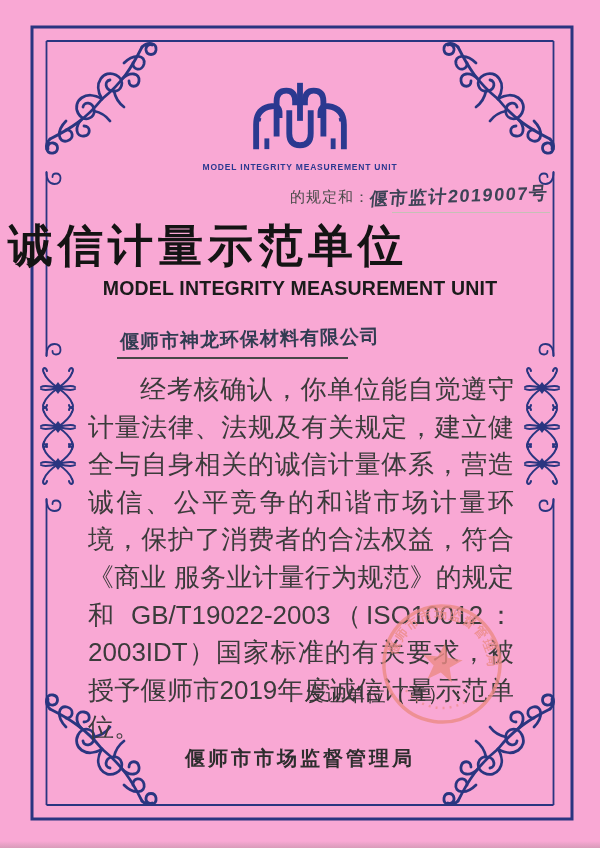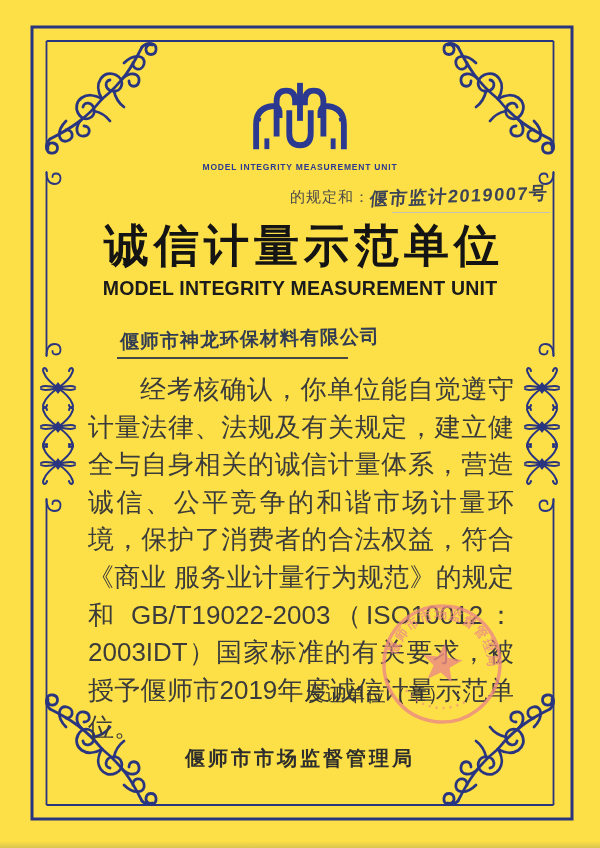--- a/index.html
+++ b/index.html
@@ -1,18 +1,18 @@
 <!DOCTYPE html>
 <html><head>
 <meta charset="utf-8">
 <style>
   html,body{margin:0;padding:0;background:#e8e8e8;}
   .page{
     position:relative;width:600px;height:848px;margin:0 auto;
-    background:#fde047;overflow:hidden;
+    background:#f9a8d4;overflow:hidden;
     font-family:"Liberation Sans",sans-serif;color:#333;
   }
   .ornaments{position:absolute;left:0;top:0;width:600px;height:848px;pointer-events:none;}
 
   .logo-block{position:absolute;left:0;top:76px;width:600px;text-align:center;}
   .logo-caption{
     margin-top:4px;font-size:8.5px;font-weight:bold;letter-spacing:.8px;
     color:#2b3990;
   }
 
@@ -20,21 +20,21 @@
     position:absolute;top:184px;right:52px;width:260px;text-align:right;
     font-size:15px;color:#4a4a4a;letter-spacing:1px;white-space:nowrap;
   }
   .cert-no .hand{
     display:inline-block;font-size:18px;color:#3d4356;letter-spacing:1.5px;
     transform:skewX(-7deg) rotate(-2deg);font-weight:bold;
   }
   .cert-no-line{position:absolute;top:212px;right:50px;width:158px;height:1px;background:#c6c0b6;}
 
   .title-zh{
-    position:absolute;left:0;top:216px;width:504px;text-align:right;
+    position:absolute;left:8px;top:216px;width:504px;text-align:left;
     font-family:"DejaVu Serif","Liberation Serif",serif;
     font-size:45px;font-weight:900;letter-spacing:5px;color:#141414;
   }
   .title-en{
     position:absolute;left:0;top:277px;width:600px;text-align:center;
     font-size:19.5px;font-weight:bold;letter-spacing:.2px;color:#1b1b1b;
   }
 
   .company{
     position:absolute;left:120px;top:329px;width:260px;

